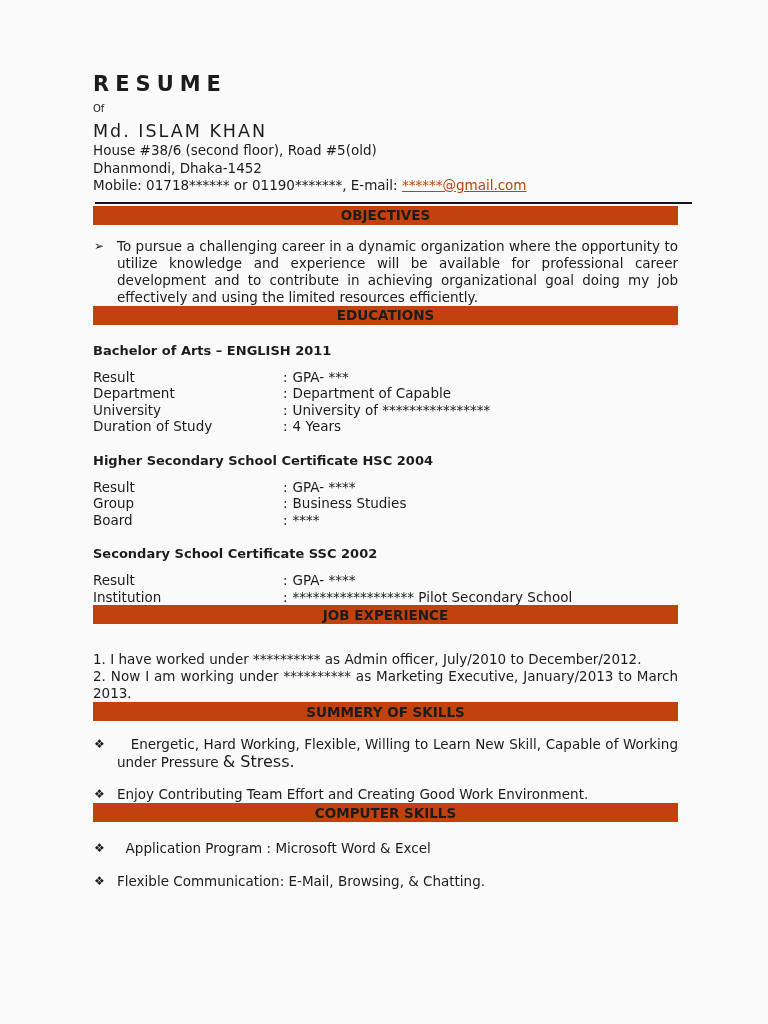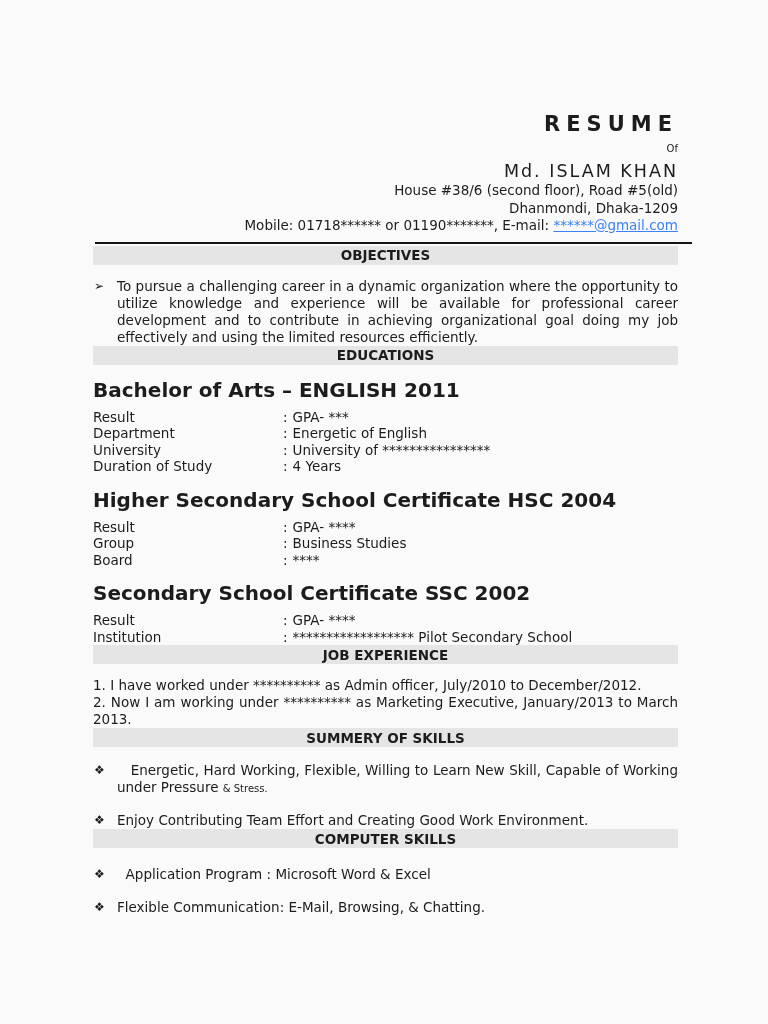--- a/index.html
+++ b/index.html
@@ -6,87 +6,87 @@
   body {
     width:768px; height:1024px; overflow:hidden;
     background:#fafafa; color:#1c1c1c;
     font-family:"DejaVu Sans","Liberation Sans",sans-serif;
     font-size:13.5px; line-height:17px;
     -webkit-font-smoothing:antialiased;
   }
   .page { box-sizing:border-box; width:768px; height:1024px; padding:72px 90px 0 93px; }
 
   
-  .hdr { text-align:right;margin-top:40px; }
+  .hdr { text-align:left; }
   .hdr-title { font-size:21px; line-height:24px; font-weight:bold; letter-spacing:6px; }
   .hdr-of { font-size:10px; line-height:17px; margin-top:4px; }
   .hdr-name { font-size:17.5px; line-height:20px; letter-spacing:2px; margin-top:4px; }
   .hdr-line { font-size:13.5px; line-height:16.5px; margin-top:1px; }
   .hdr-line:first-of-type { margin-top:5px; }
-  .email { text-decoration:underline; color:#3b82f6; cursor:pointer; }
+  .email { text-decoration:underline; color:#c2410c; cursor:pointer; }
 
   
   .rule { border-top:2.5px solid #141414; margin:8px -14px 2px 2px; height:0; }
   .bar {
-    background:#e5e5e5; text-align:center; font-weight:bold;
+    background:#c2410c; text-align:center; font-weight:bold;
     font-size:13.5px; line-height:16px; padding:1.5px 0;
   }
   .bar.m { }
 
   
   .bullet-para { position:relative; padding-left:24px; text-align:justify; margin:13px 0 0 0; }
   .bullet-para .glyph { position:absolute; left:1px; top:0; }
   .arrow-glyph { font-size:12px; }
   .diamond-glyph { font-size:12px; }
-  .small-txt { font-size:10px; }
+  .small-txt { font-size:16px; }
 
   
-  .edu-title { font-weight:bold; font-size:20px; margin-top:17px; }
+  .edu-title { font-weight:bold; font-size:13px; margin-top:17px; }
   .edu-rows { margin-top:10px; }
   .edu-row { line-height:16.5px; }
   .edu-row .lbl { display:inline-block; width:190px; }
   .edu-row .sep { margin-right:5px; }
 
   
   .job-item { margin:0; text-align:justify; }
-  .job-items { margin-top:13px; }
+  .job-items { margin-top:27px; }
 
   .skills-item { margin-top:15px; }
   .comp-item1 { margin-top:18px; }
   .comp-item2 { margin-top:16px; }
   .bold { font-weight:normal; }
 </style>
 </head>
 <body>
 
 <div class="page">
 
   <div class="hdr">
     <div class="hdr-title">RESUME</div>
     <div class="hdr-of">Of</div>
     <div class="hdr-name">Md. ISLAM KHAN</div>
     <div class="hdr-line">House #38/6 (second floor), Road #5(old)</div>
-    <div class="hdr-line">Dhanmondi, Dhaka-1209</div>
+    <div class="hdr-line">Dhanmondi, Dhaka-1452</div>
     <div class="hdr-line"><span>Mobile: 01718****** or 01190*******, E-mail: </span><span class="email">******@gmail.com</span></div>
   </div>
 
   <div class="rule"></div>
   <div class="bar">OBJECTIVES</div>
 
   <p class="bullet-para">
     <span class="glyph arrow-glyph">➢</span><span>To pursue a challenging career in a dynamic organization where the opportunity to utilize knowledge and experience will be available for professional career development and to contribute in achieving organizational goal doing my job effectively and using the limited resources efficiently.</span>
   </p>
 
   <div class="bar m">EDUCATIONS</div>
 
   <div>
     <div class="edu-title">Bachelor of Arts – ENGLISH 2011</div>
     <div class="edu-rows">
       <div class="edu-row"><span class="lbl">Result</span><span class="sep">:</span><span>GPA- ***</span></div>
-      <div class="edu-row"><span class="lbl">Department</span><span class="sep">:</span><span>Energetic of English</span></div>
+      <div class="edu-row"><span class="lbl">Department</span><span class="sep">:</span><span>Department of Capable</span></div>
       <div class="edu-row"><span class="lbl">University</span><span class="sep">:</span><span>University of ****************</span></div>
       <div class="edu-row"><span class="lbl">Duration of Study</span><span class="sep">:</span><span>4 Years</span></div>
     </div>
   </div>
 
   <div>
     <div class="edu-title">Higher Secondary School Certificate HSC 2004</div>
     <div class="edu-rows">
       <div class="edu-row"><span class="lbl">Result</span><span class="sep">:</span><span>GPA- ****</span></div>
       <div class="edu-row"><span class="lbl">Group</span><span class="sep">:</span><span>Business Studies</span></div>

